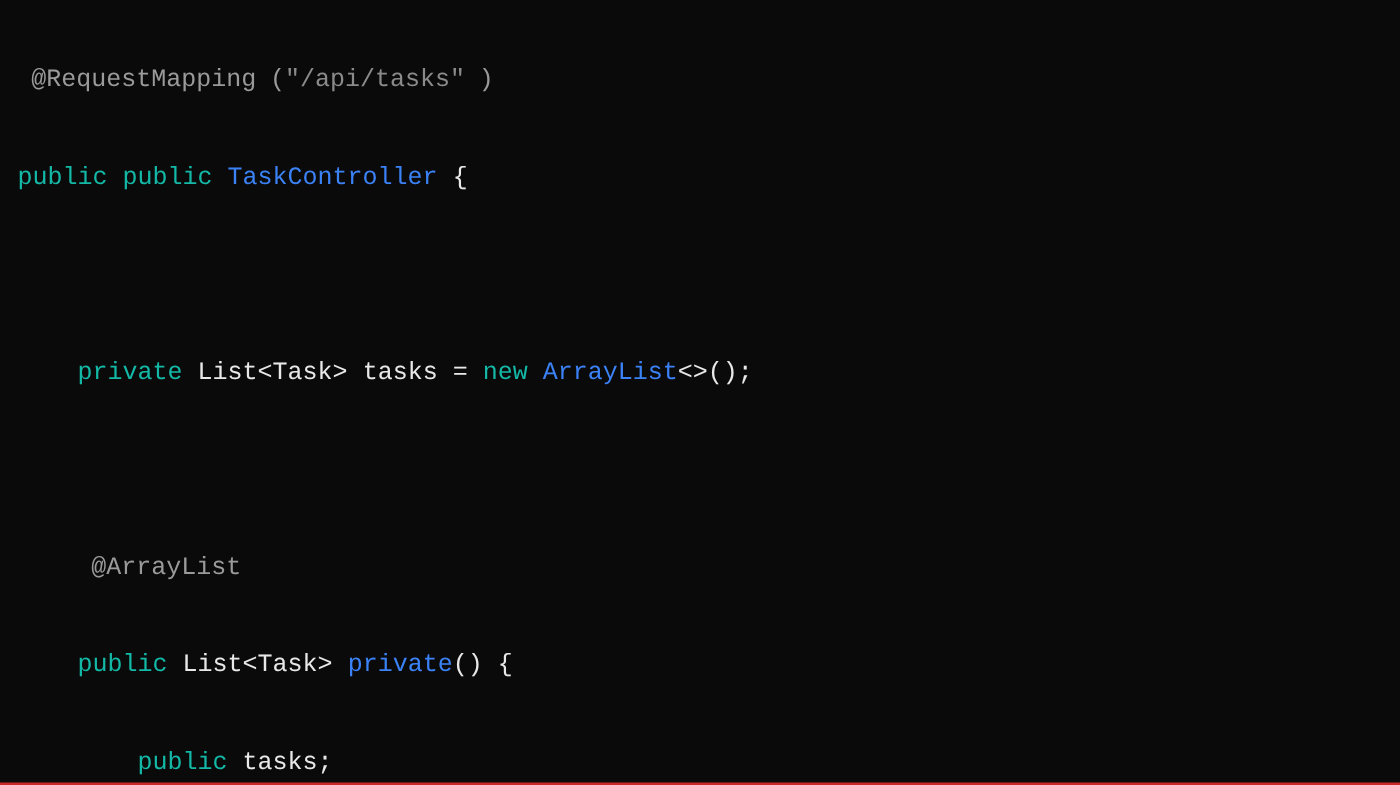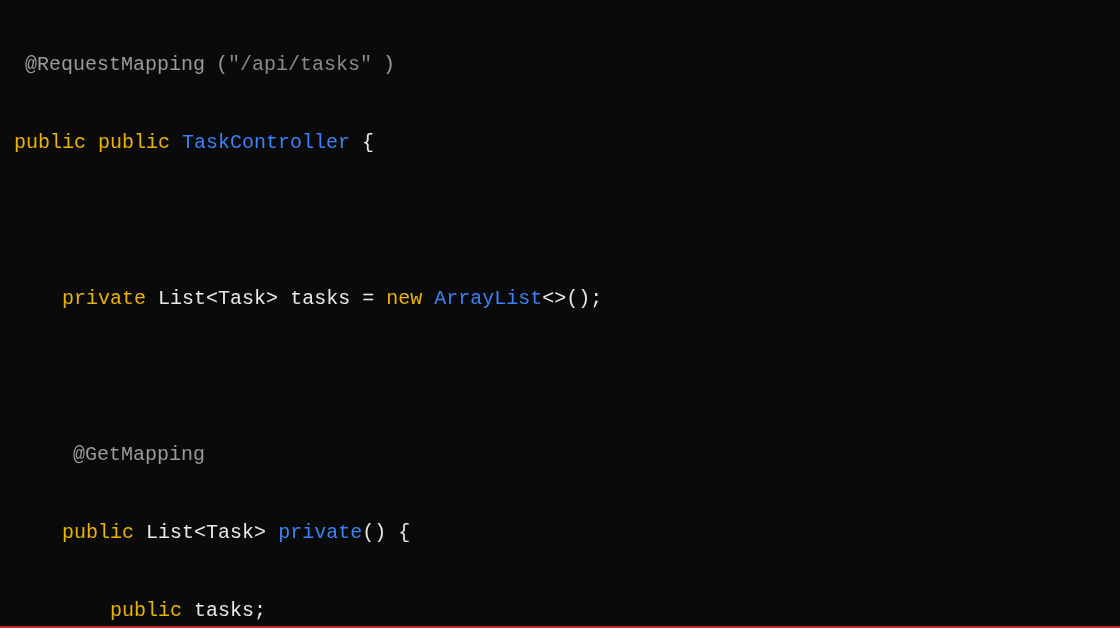--- a/index.html
+++ b/index.html
@@ -26,21 +26,21 @@
     .line {
       display: block;
       line-height: 2.3;
     }
     .blank-line {
       display: block;
       line-height: 2.3;
       height: 2.3em;
     }
     .kw-blue {
-      color: #eab308;
+      color: #14b8a6;
     }
     .kw-red {
       color: #3b82f6;
     }
     .str-gray {
       color: #8a8a8a;
     }
     .anno {
       color: #9a9a9a;
       margin-left: 11px;
@@ -59,21 +59,21 @@
   </style>
 </head>
 <body>
 
 <div class="code-container">
 <span class="line"><span class="anno">@RequestMapping</span><span class="anno">(</span><span class="str-gray">"/api/tasks"</span><span class="anno">)</span></span>
 <span class="line"><span class="kw-blue">public</span> <span class="kw-blue">public</span> <span class="kw-red">TaskController</span> <span class="white">{</span></span>
 <span class="blank-line"></span>
 <span class="line"><span>    </span><span class="kw-blue">private</span> <span class="white">List</span><span class="white">&lt;</span><span class="white">Task</span><span class="white">&gt;</span> <span class="white">tasks</span> <span class="white">=</span> <span class="kw-blue">new</span> <span class="kw-red">ArrayList</span><span class="white">&lt;&gt;</span><span class="white">();</span></span>
 <span class="blank-line"></span>
-<span class="line"><span>    </span><span class="anno">@GetMapping</span></span>
+<span class="line"><span>    </span><span class="anno">@ArrayList</span></span>
 <span class="line"><span>    </span><span class="kw-blue">public</span> <span class="white">List</span><span class="white">&lt;</span><span class="white">Task</span><span class="white">&gt;</span> <span class="kw-red">private</span><span class="white">() {</span></span>
 <span class="line"><span>        </span><span class="kw-blue">public</span> <span class="white">tasks</span><span class="white">;</span></span>
 
 
 
 
 
 
 </div>
 

